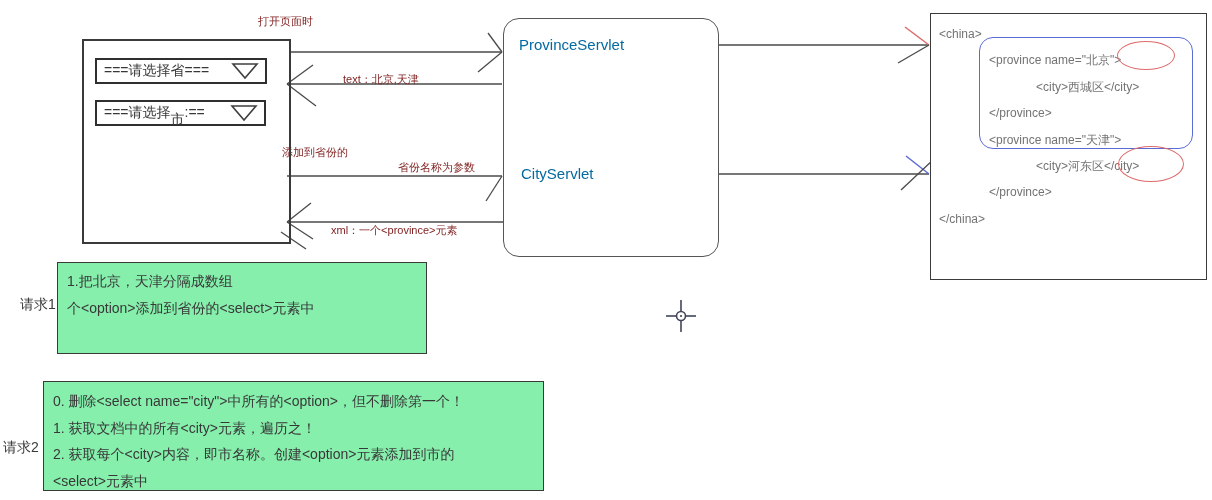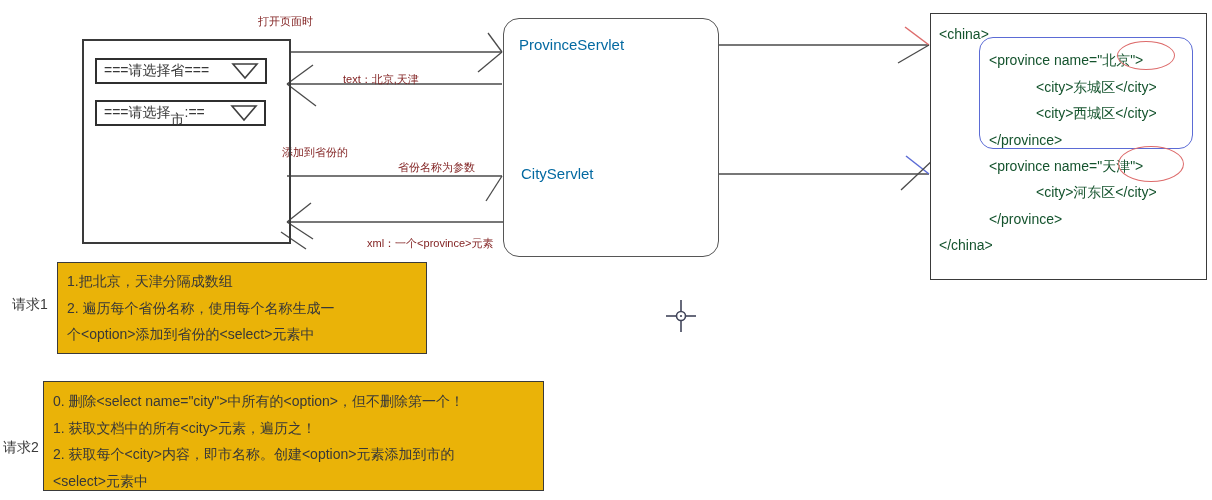--- a/index.html
+++ b/index.html
@@ -26,32 +26,32 @@
   .sel-province{left:11px;top:17px;width:172px;}
   .sel-city{left:11px;top:59px;width:171px;}
   .dropped{position:relative;top:7px;}
 
   
   .servlet-box{left:503px;top:18px;width:214px;height:237px;border:1.4px solid #565656;border-radius:16px;background:#fff;}
   .servlet-label{position:absolute;font-size:15px;color:#0369a1;white-space:nowrap;}
 
   
   .xml-box{left:930px;top:13px;width:275px;height:265px;border:1.6px solid #3a3a3a;background:#fff;}
-  .xml-line{position:relative;font-size:14px;line-height:26.4px;white-space:nowrap;color:#14532d;}
+  .xml-line{position:relative;font-size:12px;line-height:26.4px;white-space:nowrap;color:#737373;}
   .xml-box .pad{position:absolute;left:0;top:7px;width:100%;}
   .ind0{padding-left:8px;}
   .ind1{padding-left:58px;}
   .ind2{padding-left:105px;}
   .blue-rect{position:absolute;left:48px;top:23px;width:212px;height:110px;border:1.6px solid var(--annotation_blue,#6e79e0);border-radius:14px;}
   .red-ellipse{position:absolute;border:1.6px solid var(--annotation_red,#dd6b6b);border-radius:50%;}
   .circle-beijing{left:186px;top:27px;width:56px;height:27px;}
   .circle-tianjin{left:187px;top:132px;width:64px;height:34px;}
 
   
-  .note-box{position:absolute;border:1.6px solid #3a3a3a;background:#eab308;font-size:14px;}
+  .note-box{position:absolute;border:1.6px solid #3a3a3a;background:#86efac;font-size:14px;}
   .note1{left:57px;top:262px;width:368px;height:90px;}
   .note2{left:43px;top:381px;width:499px;height:108px;}
   .note-line{padding-left:9px;line-height:26.6px;white-space:nowrap;}
   .note1 .inner{padding-top:5px;}
   .note2 .inner{padding-top:6px;}
   .note-tag{position:absolute;font-size:14px;color:#3a3a3a;white-space:nowrap;}
 </style>
 </head>
 <body>
 
@@ -95,21 +95,21 @@
       <line class="cursor" x1="681" y1="321" x2="681" y2="332"></line>
       <circle class="cursor" cx="681" cy="316" r="4.5" fill="#ffffff" stroke="#41455a" stroke-width="1.4"></circle>
       <circle cx="681" cy="316" r="1.1" fill="#41455a" stroke="none"></circle>
     </g>
   </svg>
 
   <div class="label" style="left:258px;top:14px;">打开页面时</div>
   <div class="label" style="left:343px;top:72px;">text：北京,天津</div>
   <div class="label" style="left:282px;top:145px;">添加到省份的</div>
   <div class="label" style="left:398px;top:160px;">省份名称为参数</div>
-  <div class="label" style="left:331px;top:236px;margin-left:36px;">xml：一个&lt;province&gt;元素</div>
+  <div class="label" style="left:331px;top:223px;">xml：一个&lt;province&gt;元素</div>
 
   <div class="abs browser-box">
     <div class="select sel-city">
       <span><span>===请选择</span><span class="dropped">市</span><span>:==</span></span>
       <span class="tri">
         <svg width="28" height="18" viewBox="0 0 28 18">
             <path d="M2 2 L26 2 L14 16 Z" fill="none" stroke="#3f3f3f" stroke-width="1.6"></path>
           </svg>
       </span>
     </div>
@@ -124,38 +124,36 @@
   </div>
 
   <div class="abs servlet-box"></div>
   <div class="servlet-label" style="left:519px;top:36px;">ProvinceServlet</div>
   <div class="servlet-label" style="left:521px;top:165px;">CityServlet</div>
 
   <div class="abs xml-box">
     <div class="pad">
       <div class="xml-line ind0">&lt;china&gt;</div>
       <div class="xml-line ind1">&lt;province name="北京"&gt;</div>
-      <div class="xml-line ind2">&lt;city&gt;东城区&lt;/city&gt;</div>
       <div class="xml-line ind2">&lt;city&gt;西城区&lt;/city&gt;</div>
       <div class="xml-line ind1">&lt;/province&gt;</div>
       <div class="xml-line ind1">&lt;province name="天津"&gt;</div>
       <div class="xml-line ind2">&lt;city&gt;河东区&lt;/city&gt;</div>
       <div class="xml-line ind1">&lt;/province&gt;</div>
       <div class="xml-line ind0">&lt;/china&gt;</div>
     </div>
     <div class="blue-rect"></div>
     <div class="red-ellipse circle-beijing"></div>
     <div class="red-ellipse circle-tianjin"></div>
   </div>
 
-  <div class="note-tag" style="left:12px;top:296px;">请求1</div>
+  <div class="note-tag" style="left:20px;top:296px;">请求1</div>
   <div class="note-box note1">
     <div class="inner">
       <div class="note-line">1.把北京，天津分隔成数组</div>
-      <div class="note-line">2. 遍历每个省份名称，使用每个名称生成一</div>
       <div class="note-line">个&lt;option&gt;添加到省份的&lt;select&gt;元素中</div>
     </div>
   </div>
 
   <div class="note-tag" style="left:3px;top:439px;">请求2</div>
   <div class="note-box note2">
     <div class="inner">
       <div class="note-line">0. 删除&lt;select name="city"&gt;中所有的&lt;option&gt;，但不删除第一个！</div>
       <div class="note-line">1. 获取文档中的所有&lt;city&gt;元素，遍历之！</div>
       <div class="note-line">2. 获取每个&lt;city&gt;内容，即市名称。创建&lt;option&gt;元素添加到市的</div>

